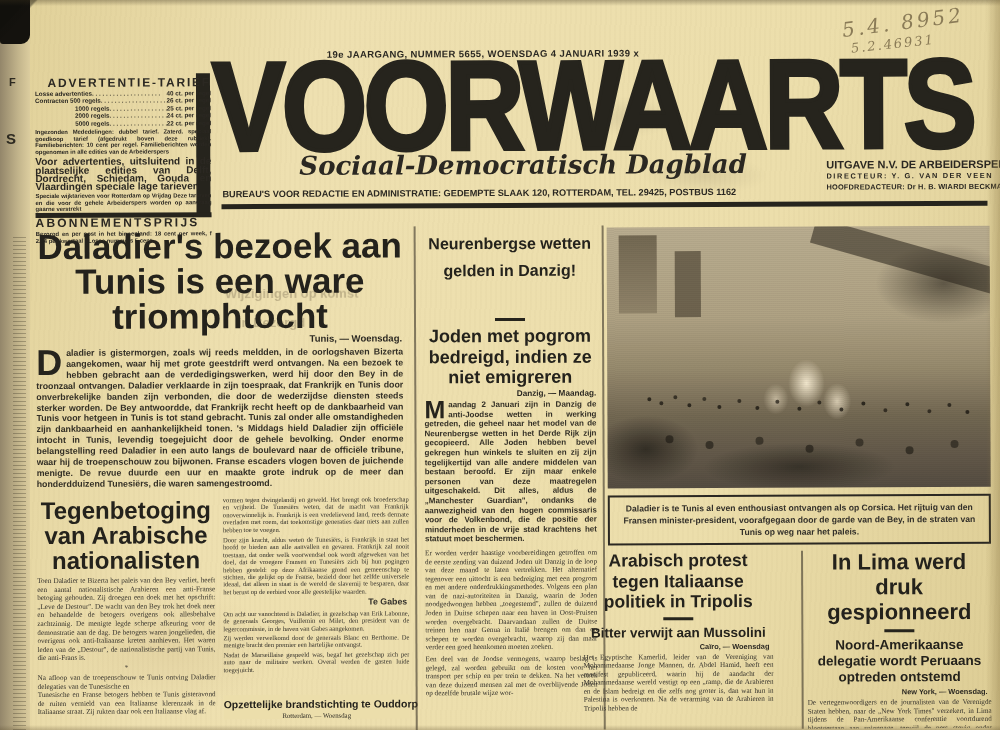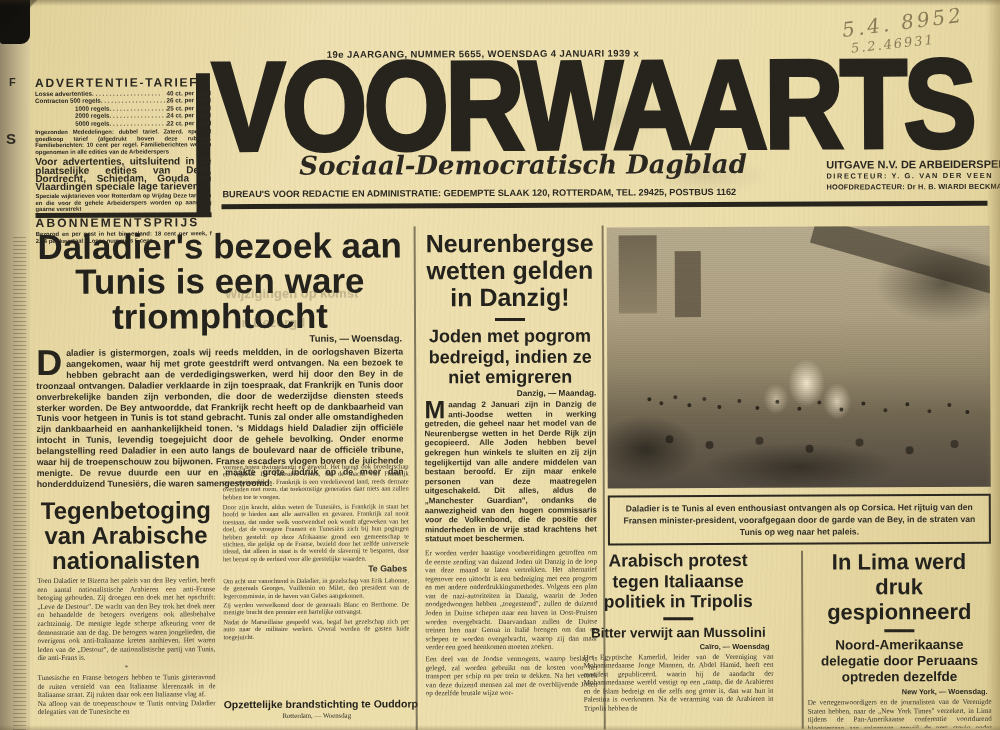--- a/index.html
+++ b/index.html
@@ -44,21 +44,21 @@
     font-family:"DejaVu Serif",serif;font-style:italic;font-weight:bold;font-size:26px;color:#2b2822;white-space:nowrap;}
   .bureau{position:absolute;left:223px;top:188px;font-size:9.2px;font-weight:bold;white-space:nowrap;}
   .pub{position:absolute;left:827px;top:161px;width:205px;line-height:11px;white-space:nowrap;}
   .pub .l1{font-size:11px;font-weight:bold;}
   .pub .l2{font-size:7.4px;font-weight:bold;letter-spacing:1.6px;}
   .pub .l3{font-size:7.4px;font-weight:bold;letter-spacing:.2px;}
   .m-rule{position:absolute;left:222px;top:203px;width:766px;height:5px;background:#26241d;}
 
   
   .ad-box{position:absolute;left:36px;top:72px;width:176px;height:137px;border-bottom:5px solid #26241d;padding-top:2px;}
-  .ad-title{font-size:12px;font-weight:bold;letter-spacing:1.8px;white-space:nowrap;}
+  .ad-title{font-size:12px;font-weight:bold;letter-spacing:1.8px;white-space:nowrap;text-align:right;}
   .ad-row{display:flex;font-size:6.3px;font-weight:bold;line-height:7.4px;}
   .ad-row .dots{flex:1;overflow:hidden;white-space:nowrap;opacity:.85;}
   .ad-row .dots::after{content:" . . . . . . . . . . . . . . . . . . . .";}
   .ad-row .price{white-space:nowrap;}
   .ad-row.indent{padding-left:40px;}
   .ad-note{font-size:5.9px;font-weight:bold;line-height:6.6px;text-align:justify;margin-top:2px;}
   .ad-note.big{font-size:10px;line-height:8.2px;margin-top:3px;}
   .ab-title{font-size:12px;font-weight:bold;letter-spacing:2.2px;margin-top:3px;white-space:nowrap;}
 
   
@@ -77,28 +77,28 @@
   .dc-med{font-size:25px;line-height:19px;margin:0 3px 0 0;}
 
   .serif{font-family:"Liberation Serif",serif;}
   .small-body{font-size:7.2px;line-height:8.6px;text-align:justify;color:#33302a;}
   .tiny-body{font-size:6.6px;line-height:7.4px;text-align:justify;color:#33302a;}
   .para-sep{text-align:center;font-size:7px;line-height:7px;margin:2px 0;}
 
   .colA-head{position:absolute;left:36px;top:496px;width:178px;text-align:center;
     font-size:24px;line-height:25px;font-weight:bold;color:#24221c;}
   .colA-body{position:absolute;left:36px;top:575px;width:178px;height:155px;overflow:hidden;}
-  .colB{position:absolute;left:222px;top:462px;width:186px;height:215px;overflow:hidden;}
+  .colB{position:absolute;left:222px;top:495px;width:186px;height:215px;overflow:hidden;}
   .sub-right{font-size:8.8px;font-weight:bold;text-align:right;margin:4px 2px 3px 0;font-family:"Liberation Sans",sans-serif;}
   .ouddorp{position:absolute;left:222px;top:694px;width:186px;background:#ecdeab;padding-top:3px;}
   .ouddorp .h{font-size:10.5px;font-weight:bold;white-space:nowrap;color:#24221c;}
   .ouddorp .d{font-size:6.8px;text-align:center;margin-top:2px;}
 
   .danzig-head{position:absolute;left:422px;top:230px;width:176px;text-align:center;
-    font-size:25px;line-height:27px;font-weight:bold;color:#24221c;}
+    font-size:16px;line-height:27px;font-weight:bold;color:#24221c;}
   .danzig-dash{position:absolute;left:422px;top:313px;width:176px;}
   .danzig-sub{position:absolute;left:422px;top:326px;width:176px;text-align:center;
     font-size:18px;line-height:20.5px;font-weight:bold;color:#24221c;}
   .danzig-date{position:absolute;left:424px;top:389px;width:172px;}
   .danzig-date .date{font-size:8.2px;}
   .danzig-body{position:absolute;left:424px;top:400px;width:172px;height:330px;overflow:hidden;}
   .danzig-p1{font-size:8px;line-height:9.6px;font-weight:bold;text-align:justify;color:#343026;}
 
   .photo{position:absolute;left:607px;top:228px;width:383px;height:261px;overflow:hidden;filter:sepia(.18);
     background:
@@ -199,22 +199,22 @@
     <div class="lead-head">Daladier's bezoek aan Tunis is een ware triomphtocht</div>
     <div class="date lead-date">Tunis, — Woensdag.</div>
     <div class="lead-body">
       <span class="dropcap dc-big">D</span><span>aladier is gistermorgen, zoals wij reeds meldden, in de oorlogshaven Bizerta aangekomen, waar hij met grote geestdrift werd ontvangen. Na een bezoek te hebben gebracht aan de verdedigingswerken, werd hij door den Bey in de troonzaal ontvangen. Daladier verklaarde in zijn toespraak, dat Frankrijk en Tunis door onverbrekelijke banden zijn verbonden, die door de wederzijdse diensten steeds sterker worden. De Bey antwoordde, dat Frankrijk recht heeft op de dankbaarheid van Tunis voor hetgeen in Tunis is tot stand gebracht. Tunis zal onder alle omstandigheden zijn dankbaarheid en aanhankelijkheid tonen. 's Middags hield Daladier zijn officiële intocht in Tunis, levendig toegejuicht door de gehele bevolking. Onder enorme belangstelling reed Daladier in een auto langs de boulevard naar de officiële tribune, waar hij de troepenschouw zou bijwonen. Franse escaders vlogen boven de juichende menigte. De revue duurde een uur en maakte grote indruk op de meer dan honderdduizend Tunesiërs, die waren samengestroomd.</span>
     </div>
 
     <div class="colA-head">Tegenbetoging van Arabische nationalisten</div>
     <div class="colA-body serif small-body">
       <div>Toen Daladier te Bizerta het paleis van den Bey verliet, heeft een aantal nationalistische Arabieren een anti-Franse betoging gehouden. Zij droegen een doek met het opschrift: „Leve de Destour". De wacht van den Bey trok het doek neer en behandelde de betogers overigens ook allesbehalve zachtzinnig. De menigte legde scherpe afkeuring voor de demonstratie aan de dag. De betogers waren jongelieden, die overigens ook anti-Italiaanse kreten aanhieven. Het waren leden van de „Destour", de nationalistische partij van Tunis, die anti-Frans is.</div>
       <div class="para-sep">*</div>
+      <div>Na afloop van de troepenschouw te Tunis ontving Daladier delegaties van de Tunesische en</div>
       <div>Tunesische en Franse betogers hebben te Tunis gisteravond de ruiten vernield van een Italiaanse klerenzaak in de Italiaanse straat. Zij rukten daar ook een Italiaanse vlag af.</div>
-      <div>Na afloop van de troepenschouw te Tunis ontving Daladier delegaties van de Tunesische en</div>
     </div>
 
     <div class="colB serif tiny-body">
       <div>vormen tegen dwingelandij en geweld. Het brengt ook broederschap en vrijheid. De Tunesiërs weten, dat de macht van Frankrijk onoverwinnelijk is. Frankrijk is een vredelievend land, reeds dermate overladen met roem, dat toekomstige generaties daar niets aan zullen hebben toe te voegen.</div>
       <div style="margin-top:3px">Door zijn kracht, aldus weten de Tunesiërs, is Frankrijk in staat het hoofd te bieden aan alle aanvallen en gevaren. Frankrijk zal nooit toestaan, dat onder welk voorwendsel ook wordt afgeweken van het doel, dat de vroegere Fransen en Tunesiërs zich bij hun pogingen hebben gesteld: op deze Afrikaanse grond een gemeenschap te stichten, die gelijkt op de Franse, bezield door het zelfde universele ideaal, dat alleen in staat is de wereld de slavernij te besparen, daar het berust op de eerbied voor alle geestelijke waarden.</div>
       <div class="sub-right">Te Gabes</div>
       <div>Om acht uur vanochtend is Daladier, in gezelschap van Erik Labonne, de generaals Georges, Vuillemin en Milet, den president van de legercommissie, in de haven van Gabes aangekomen.</div>
       <div style="margin-top:2px">Zij werden verwelkomd door de generaals Blanc en Berthome. De menigte bracht den premier een hartelijke ontvangst.</div>
       <div style="margin-top:2px">Nadat de Marseillaise gespeeld was, begaf het gezelschap zich per auto naar de militaire werken. Overal werden de gasten luide toegejuicht.</div>
     </div>
@@ -257,21 +257,21 @@
       <div class="sec-sub trip-sub">Bitter verwijt aan Mussolini</div>
       <div class="sec-date">Caïro, — Woensdag</div>
       <div class="serif small-body">Het Egyptische Kamerlid, leider van de Vereniging van Mohammedaanse Jonge Mannen, dr. Abdel Hamid, heeft een manifest gepubliceerd, waarin hij de aandacht der Mohammedaanse wereld vestigt op een „ramp, die de Arabieren en de Islam bedreigt en die zelfs nog groter is, dan wat hun in Palestina is overkomen. Na de verarming van de Arabieren in Tripolis hebben de</div>
     </div>
 
     <div class="vrule" style="left:800px;top:552px;height:178px;"></div>
 
     <div class="lima-block">
       <div class="sec-head lima-head">In Lima werd druk gespionneerd</div>
       <div class="hdash"></div>
-      <div class="sec-sub lima-sub">Noord-Amerikaanse delegatie door Peruaans optreden dezelfde</div>
+      <div class="sec-sub lima-sub">Noord-Amerikaanse delegatie wordt Peruaans optreden ontstemd</div>
       <div class="sec-date">New York, — Woensdag.</div>
       <div class="serif small-body">De vertegenwoordigers en de journalisten van de Verenigde Staten hebben, naar de „New York Times" verzekert, in Lima tijdens de Pan-Amerikaanse conferentie voortdurend blootgestaan aan spionnage, terwijl de pers stevig onder censuur stond. Twee leden van de Noord-Amerikaanse dele-</div>
     </div>
 
   </div>
 
   <div class="spine">
     <div class="spine-top"></div>
     <div class="spine-letter" style="left:9px;top:76px;font-size:11px;">F</div>
     <div class="spine-letter" style="left:6px;top:130px;font-size:15px;">S</div>

